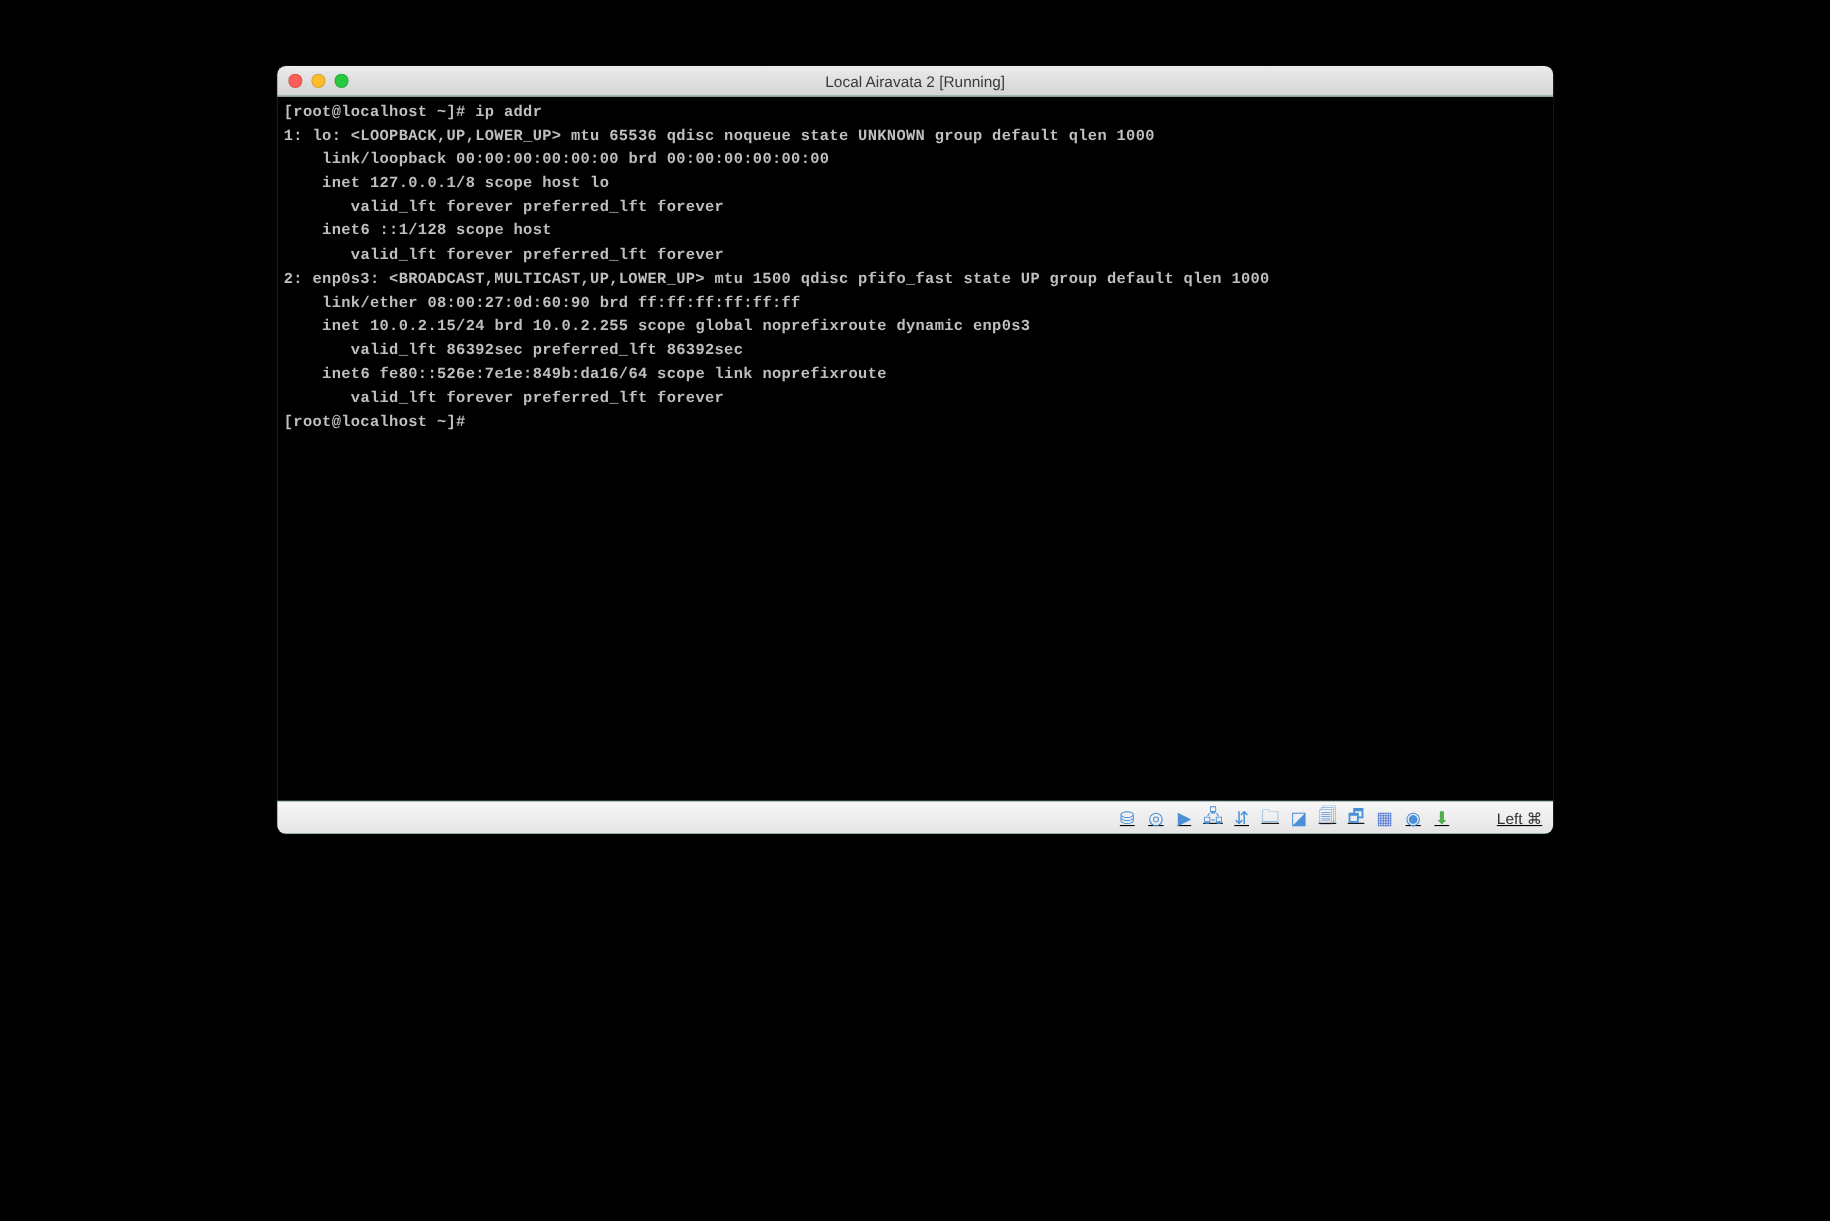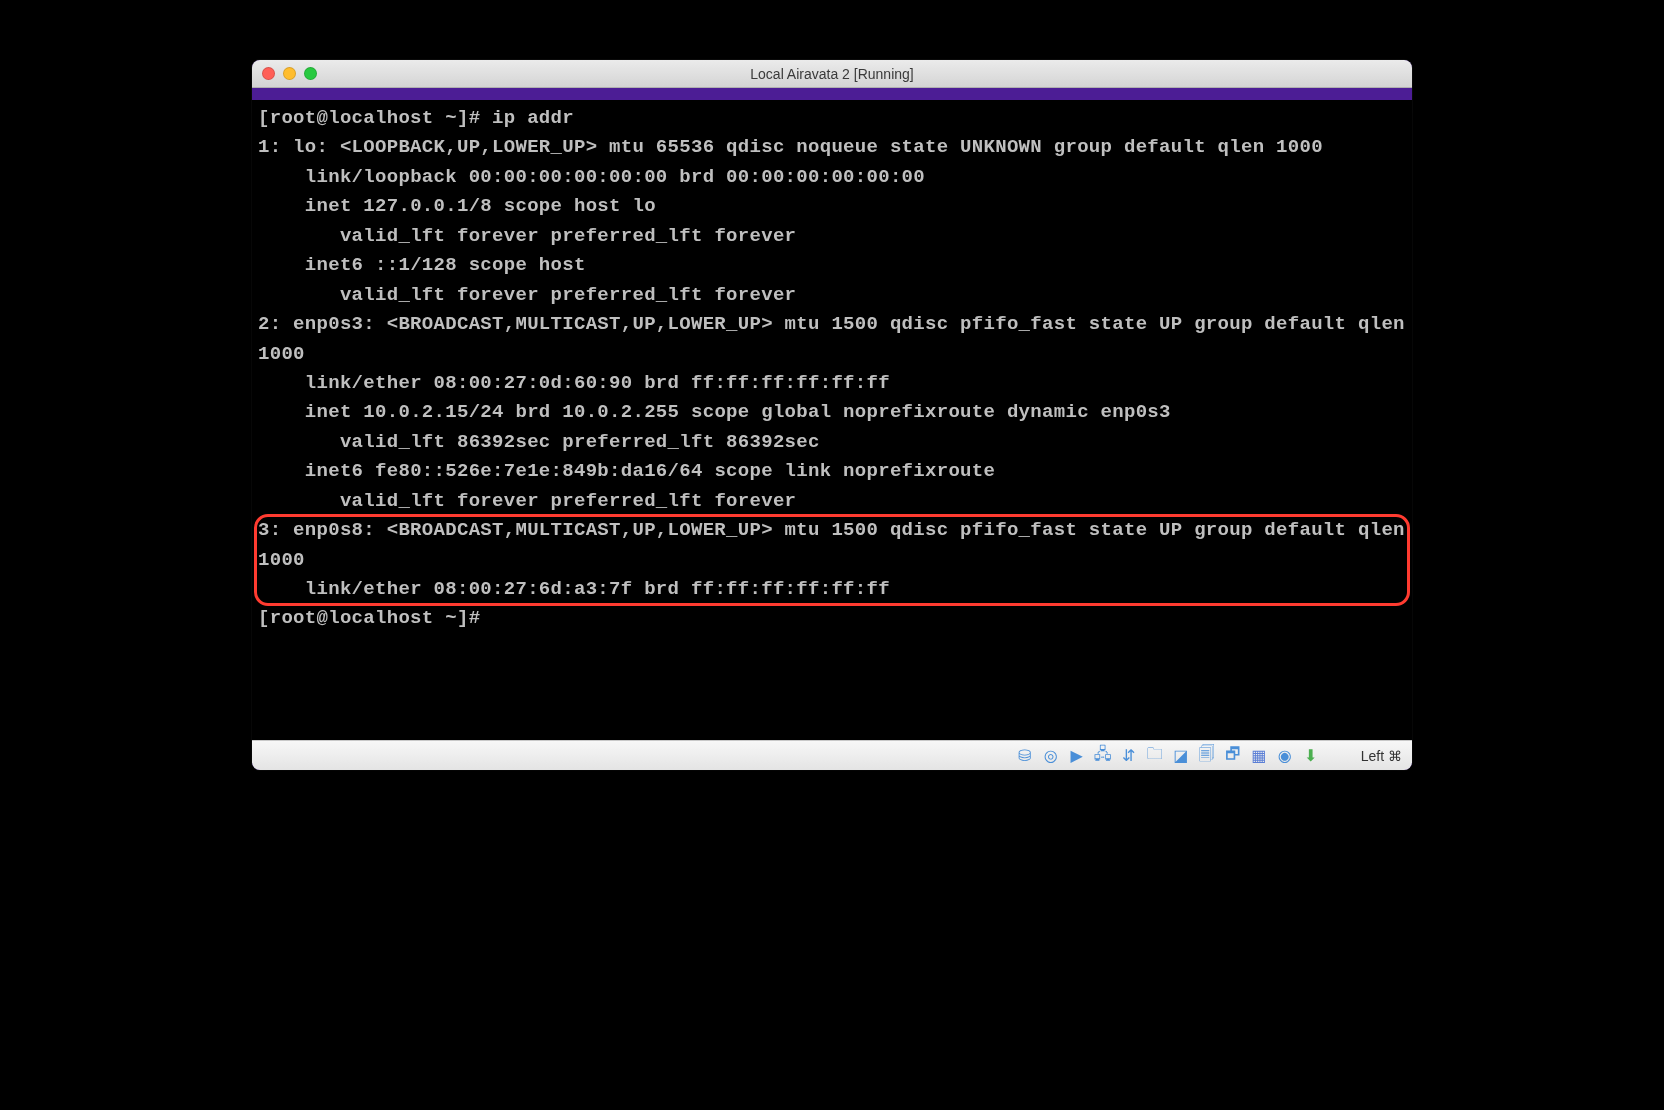--- a/index.html
+++ b/index.html
@@ -8,24 +8,25 @@
       height: 1110px;
       background: #000;
       display: flex;
       align-items: flex-start;
       justify-content: center;
       padding-top: 60px;
       font-family: -apple-system, BlinkMacSystemFont, "Helvetica Neue", sans-serif;
     }
     .window {
       width: 1160px;
-      background: #4c1d95;
+      background: #0f766e;
       border-radius: 8px;
       box-shadow: 0 20px 60px rgba(0,0,0,0.9), 0 0 0 1px rgba(255,255,255,0.05);
       overflow: hidden;
+      text-decoration: underline;
     }
     .titlebar {
       height: 28px;
       background: linear-gradient(to bottom, #ebebeb, #d4d4d4);
       border-bottom: 1px solid #b0b0b0;
       display: flex;
       align-items: center;
       position: relative;
       padding: 0 10px;
     }
@@ -48,29 +49,28 @@
       left: 50%;
       transform: translateX(-50%);
       font-size: 14px;
       color: #3a3a3a;
       font-weight: 400;
     }
     .terminal {
       background: #000;
       color: #bfbfbf;
       font-family: "Menlo", "Consolas", "Courier New", monospace;
-      font-size: 19px;
+      font-size: 14px;
       line-height: 1.55;
       padding: 4px 6px 20px 6px;
       min-height: 640px;
       white-space: pre-wrap;
       word-break: break-all;
       font-weight: bold;
       letter-spacing: 0.3px;
-      margin-top: 12px;
     }
     .highlight-wrap {
       position: relative;
     }
     .highlight-box {
       position: absolute;
       left: -4px;
       right: -4px;
       top: -2px;
       bottom: -2px;
@@ -131,22 +131,21 @@
 <span>    inet 127.0.0.1/8 scope host lo</span>
 <span>       valid_lft forever preferred_lft forever</span>
 <span>    inet6 ::1/128 scope host </span>
 <span>       valid_lft forever preferred_lft forever</span>
 <span>2: enp0s3: &lt;BROADCAST,MULTICAST,UP,LOWER_UP&gt; mtu 1500 qdisc pfifo_fast state UP group default qlen 1000</span>
 <span>    link/ether 08:00:27:0d:60:90 brd ff:ff:ff:ff:ff:ff</span>
 <span>    inet 10.0.2.15/24 brd 10.0.2.255 scope global noprefixroute dynamic enp0s3</span>
 <span>       valid_lft 86392sec preferred_lft 86392sec</span>
 <span>    inet6 fe80::526e:7e1e:849b:da16/64 scope link noprefixroute </span>
 <span>       valid_lft forever preferred_lft forever</span>
-<div class="highlight-wrap"><div class="highlight-box"></div><span>3: enp0s8: &lt;BROADCAST,MULTICAST,UP,LOWER_UP&gt; mtu 1500 qdisc pfifo_fast state UP group default qlen 1000</span>
-<span>    link/ether 08:00:27:6d:a3:7f brd ff:ff:ff:ff:ff:ff</span></div><span>[root@localhost ~]# </span><span class="cursor"></span>
+<span>[root@localhost ~]# </span><span class="cursor"></span>
 </div>
 
   <div class="statusbar">
     <span class="sb-icon">⛁</span>
     <span class="sb-icon">◎</span>
     <span class="sb-icon">▶</span>
     <span class="sb-icon">🖧</span>
     <span class="sb-icon">⇵</span>
     <span class="sb-icon">🗀</span>
     <span class="sb-icon">◪</span>

